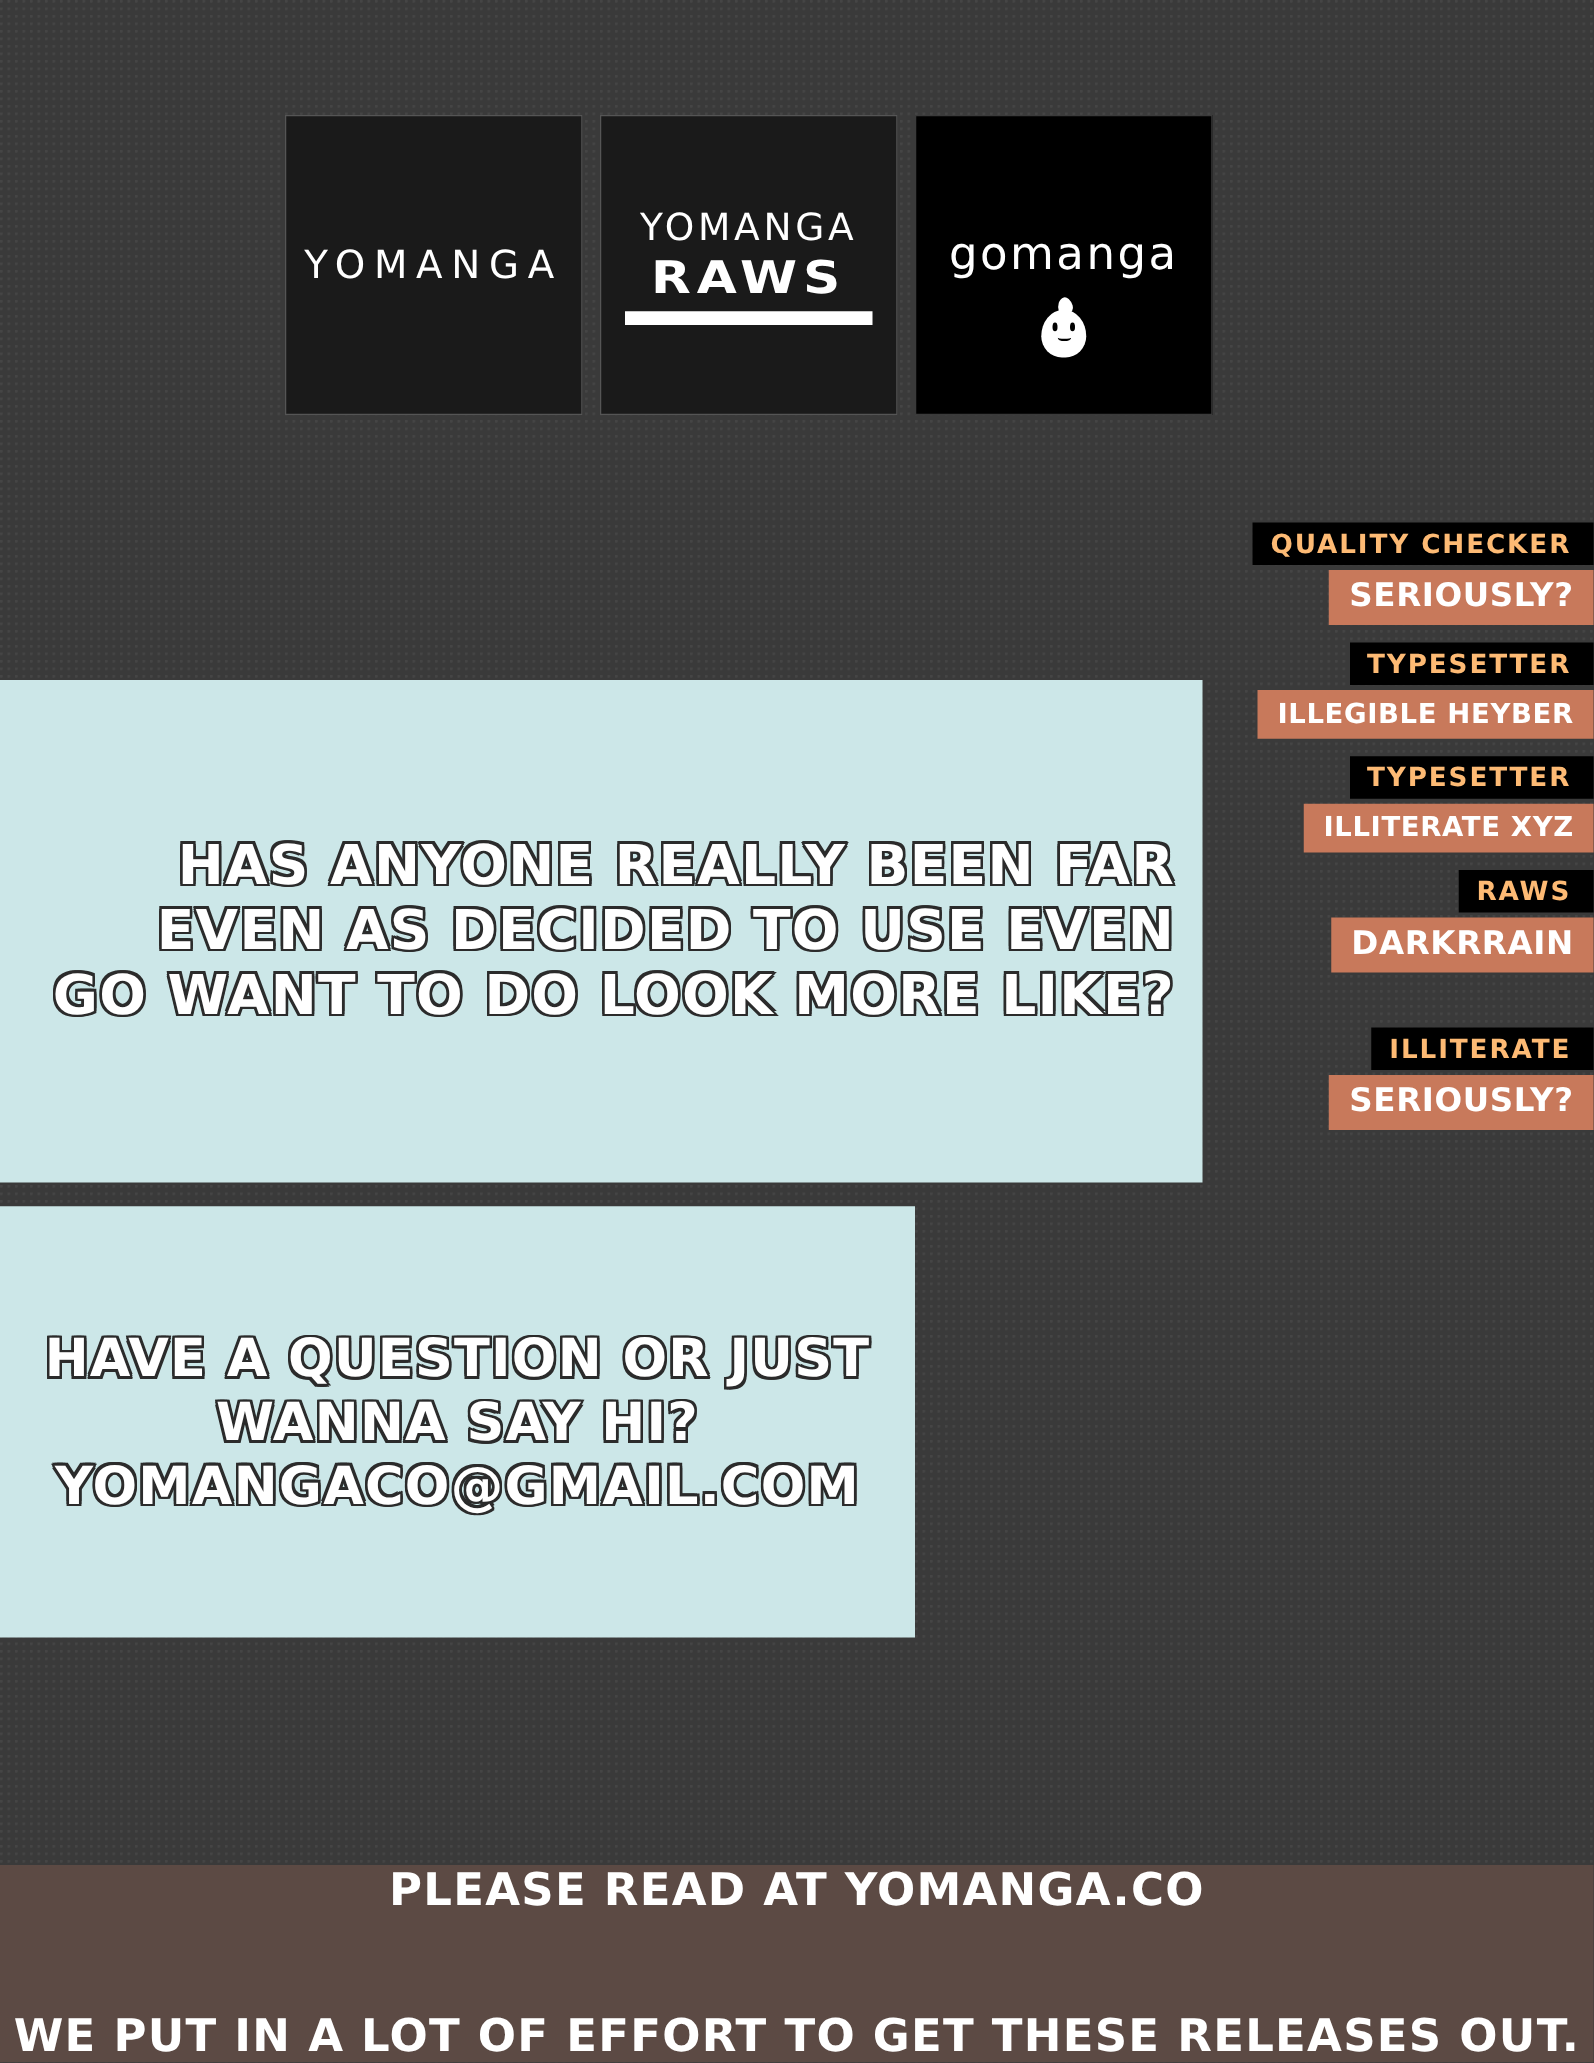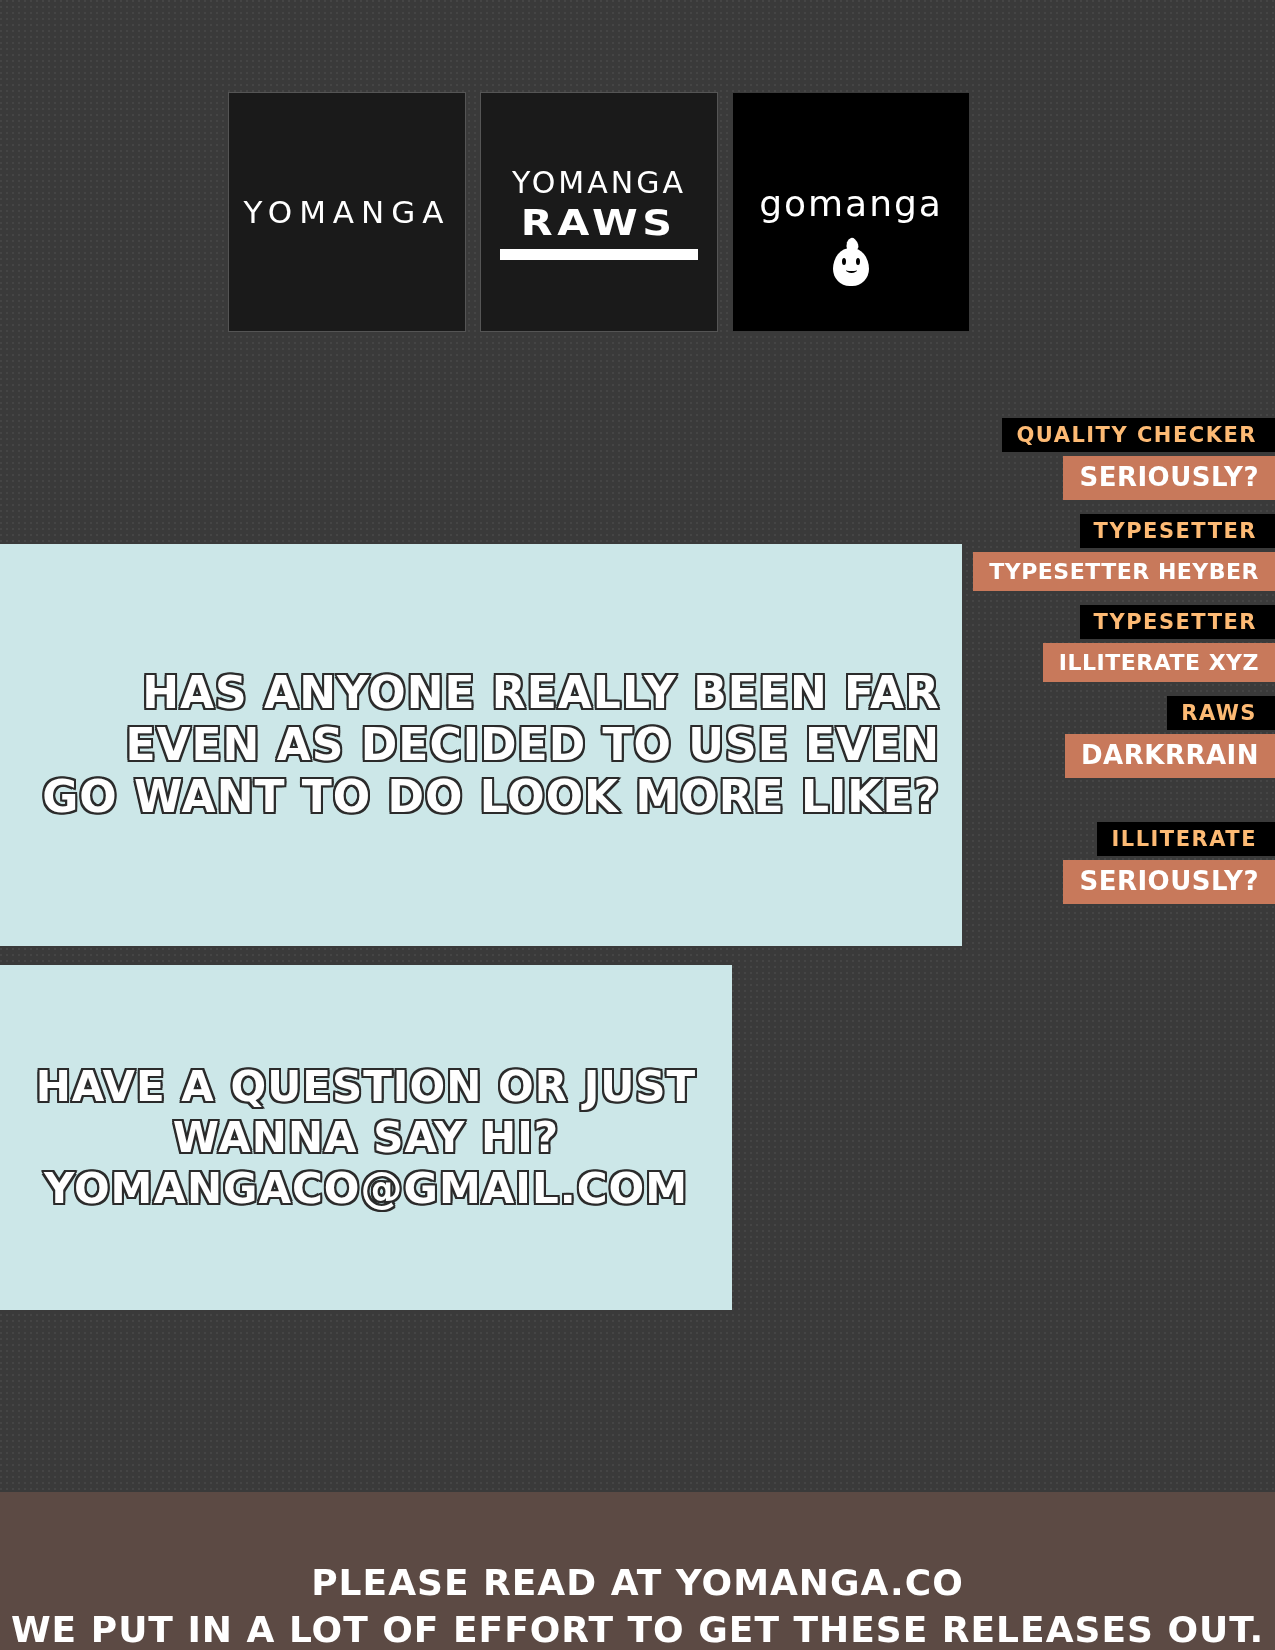--- a/index.html
+++ b/index.html
@@ -215,21 +215,21 @@
   
   .bottom-banner {
     position: absolute;
     left: 0; bottom: 0;
     width: 1275px;
     height: 158px;
     background: #5c4a44;
     display: flex;
     flex-direction: column;
     align-items: center;
-    justify-content: flex-end;
+    justify-content: space-between;
     gap: 6px;
   }
   .banner-line {
     color: #ffffff;
     font-family: "DejaVu Sans", sans-serif;
     font-weight: bold;
     font-size: 36px;
     letter-spacing: 1px;
     text-align: center;
   }
@@ -276,21 +276,21 @@
   <div class="credit-group">
     <div class="credit-role">QUALITY CHECKER</div>
     <div class="credit-name-wrap">
       <div class="credit-name">SERIOUSLY?</div>
     </div>
   </div>
 
   <div class="credit-group">
     <div class="credit-role">TYPESETTER</div>
     <div class="credit-name-wrap">
-      <div class="credit-name small">TYPESETTER HEYBER</div>
+      <div class="credit-name small">ILLEGIBLE HEYBER</div>
     </div>
   </div>
 
 
   <div class="credit-group">
     <div class="credit-role">TYPESETTER</div>
     <div class="credit-name-wrap">
       <div class="credit-name small">ILLITERATE XYZ</div>
     </div>
   </div>

